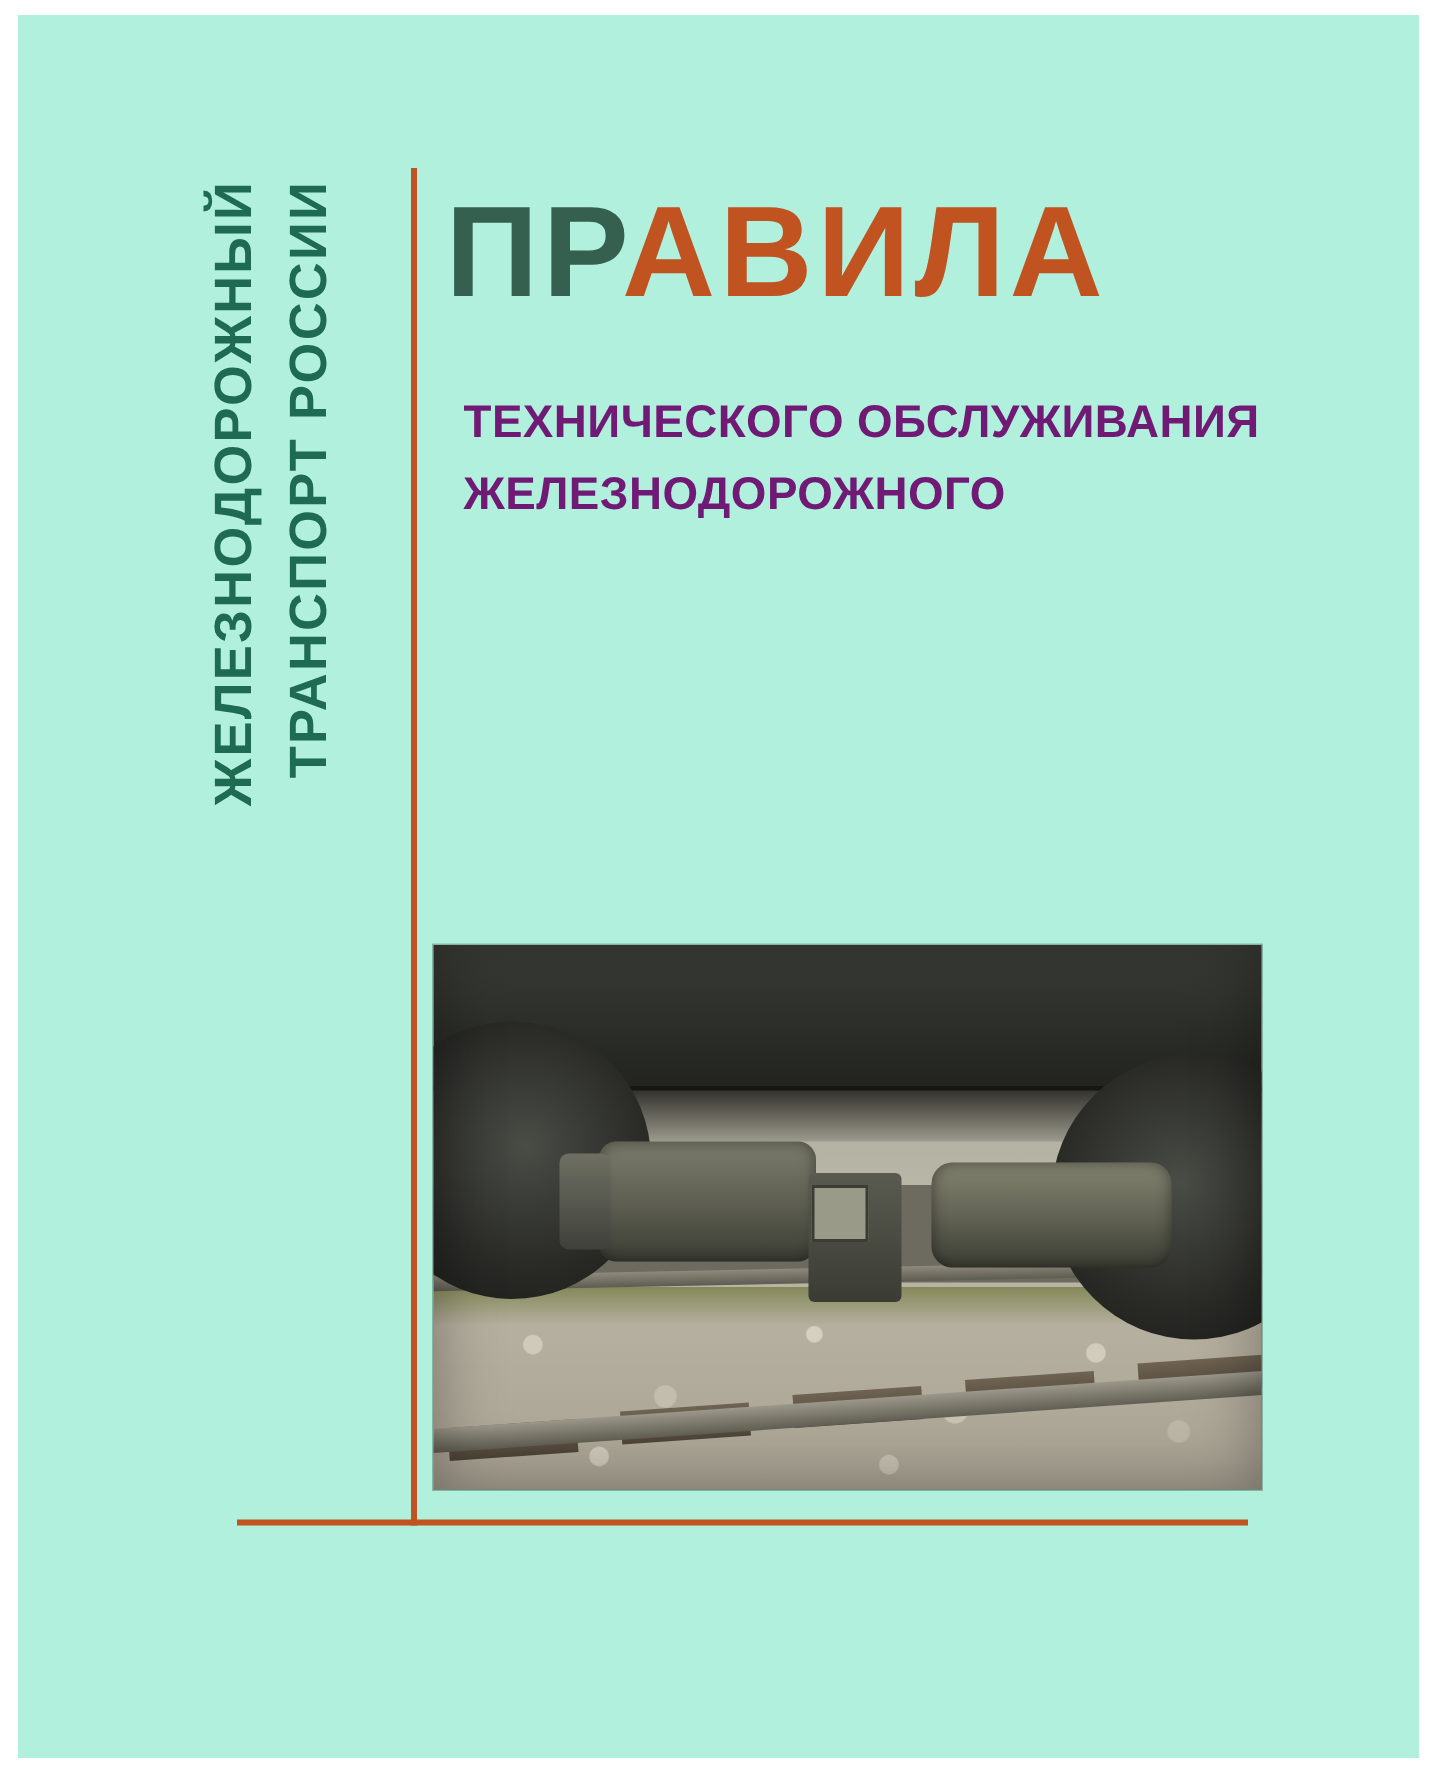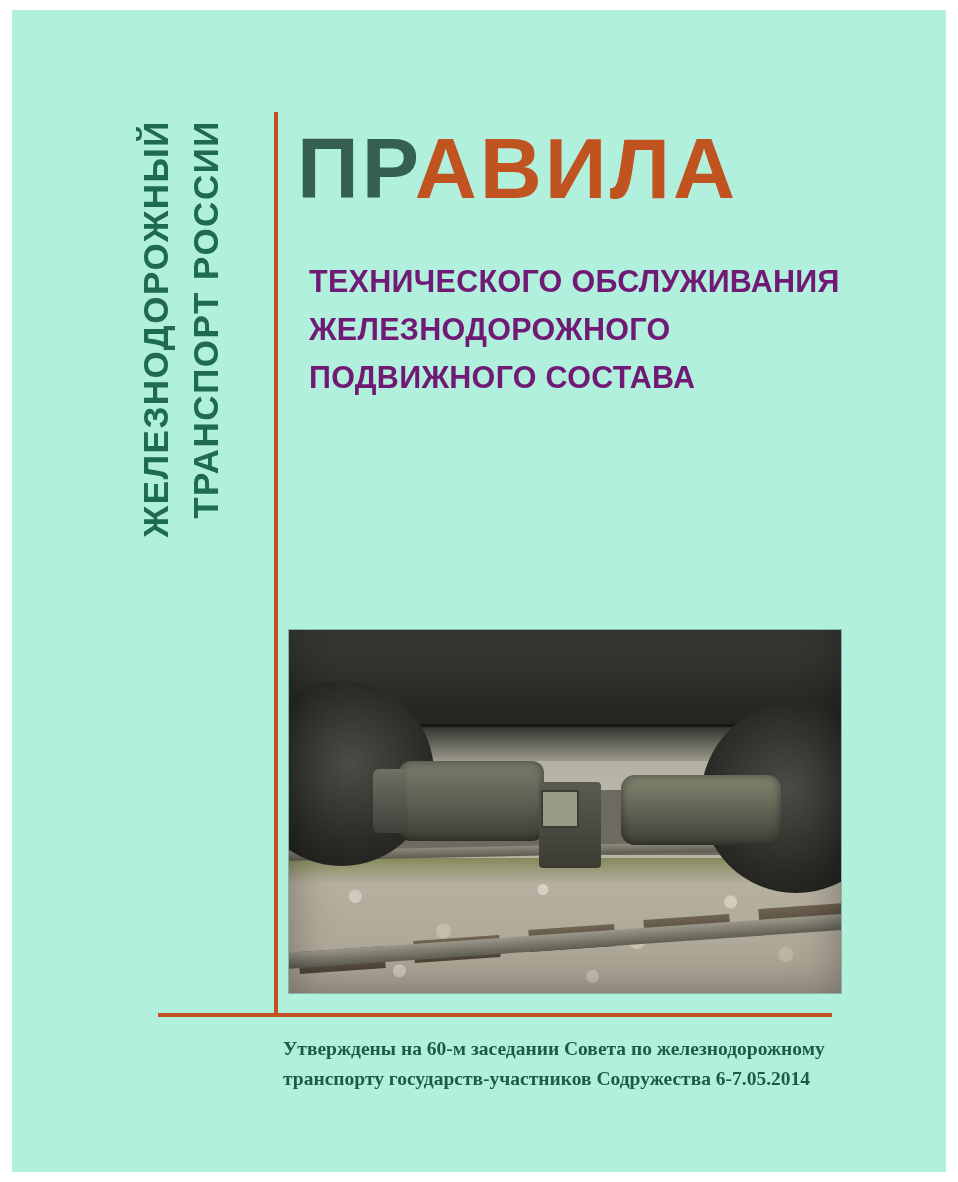--- a/index.html
+++ b/index.html
@@ -266,21 +266,20 @@
     <div class="v-rule"></div>
     <div class="h-rule"></div>
 
     <div class="title-main">
       <span class="dark">ПР</span><span>АВИЛА</span>
     </div>
 
     <div class="subtitle">
       <div>ТЕХНИЧЕСКОГО ОБСЛУЖИВАНИЯ</div>
       <div>ЖЕЛЕЗНОДОРОЖНОГО</div>
-      <div>ПОДВИЖНОГО СОСТАВА</div>
     </div>
 
     <div class="photo">
       <div class="sky"></div>
       <div class="ballast"></div>
       <div class="grass"></div>
       <div class="rail-far"></div>
       <div class="sleeper" style="left:10px; bottom:6%; width:86px;"></div>
       <div class="sleeper" style="left:125px; bottom:9%; width:86px;"></div>
       <div class="sleeper" style="left:240px; bottom:12%; width:86px;"></div>
@@ -292,19 +291,15 @@
       <div class="wheel-left"></div>
       <div class="wheel-right"></div>
       <div class="cyl-left"></div>
       <div class="valve"></div>
       <div class="valve-box"></div>
       <div class="blue-box"></div>
       <div class="cyl-right"></div>
       <div class="vignette"></div>
     </div>
 
-    <div class="approval">
-      <div>Утверждены  на 60-м заседании Совета по железнодорожному</div>
-      <div>транспорту государств-участников Содружества 6-7.05.2014</div>
-    </div>
 
   </div>
 </div>
 
 </body></html>

